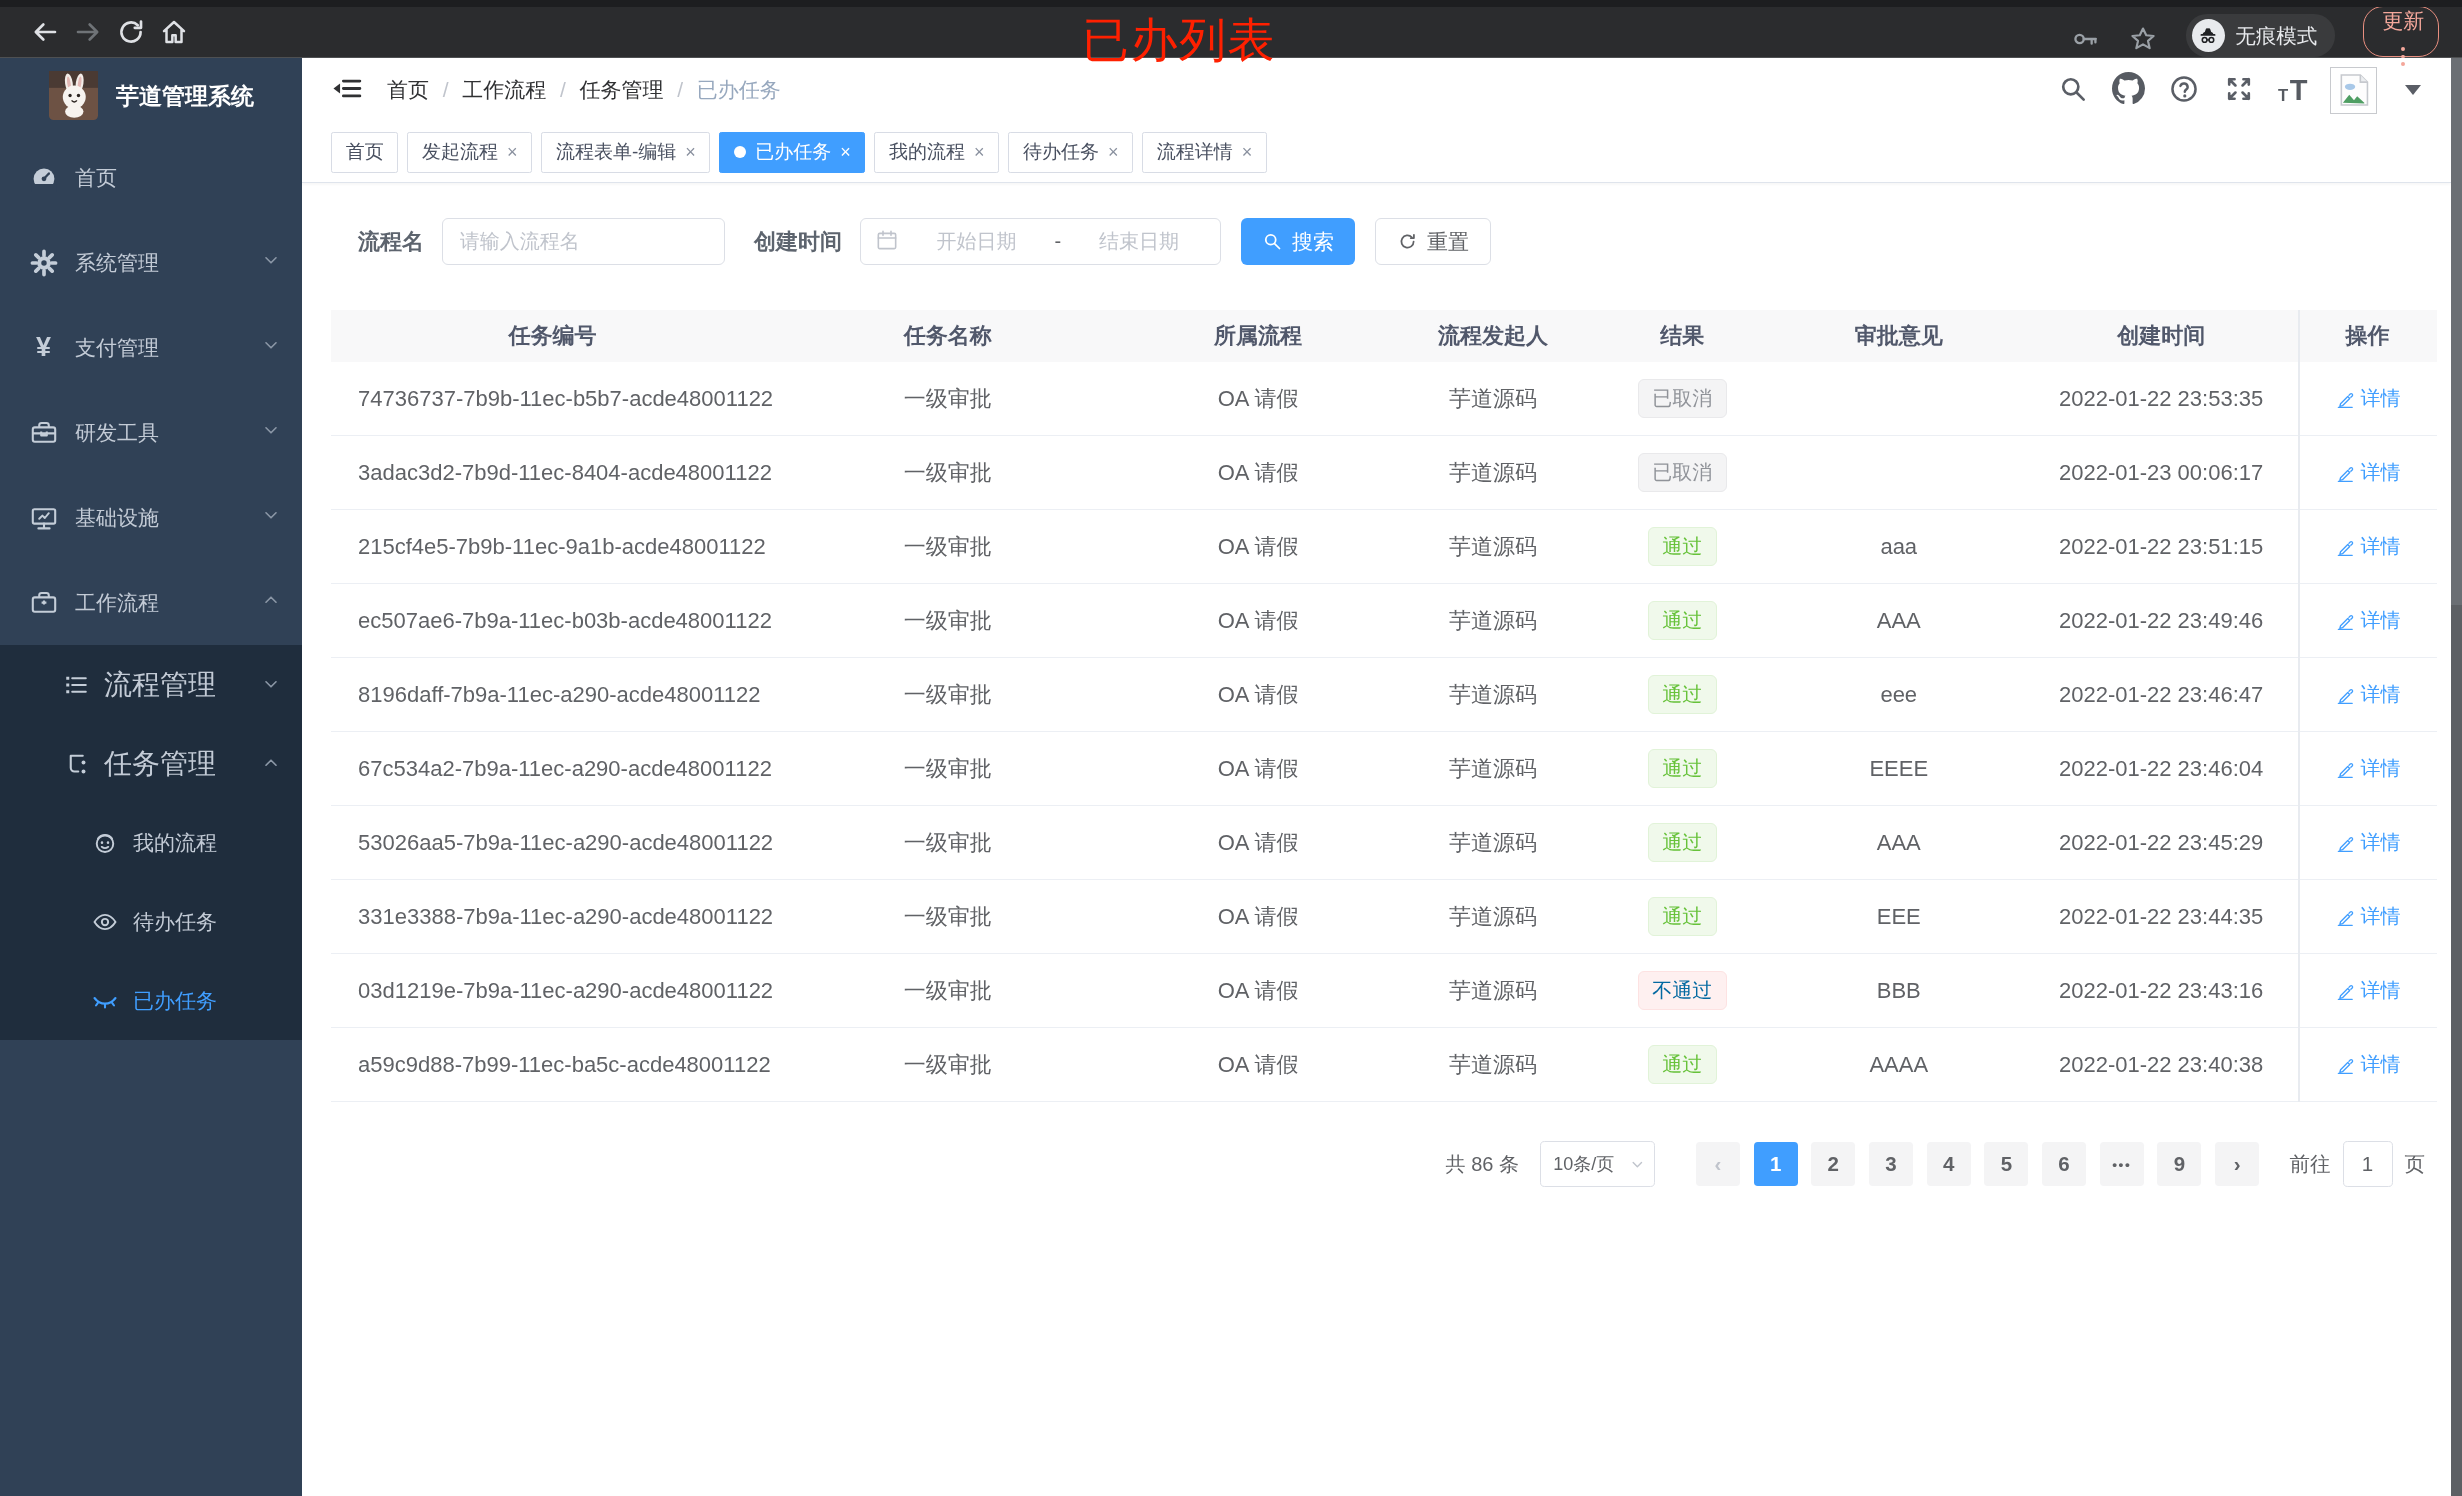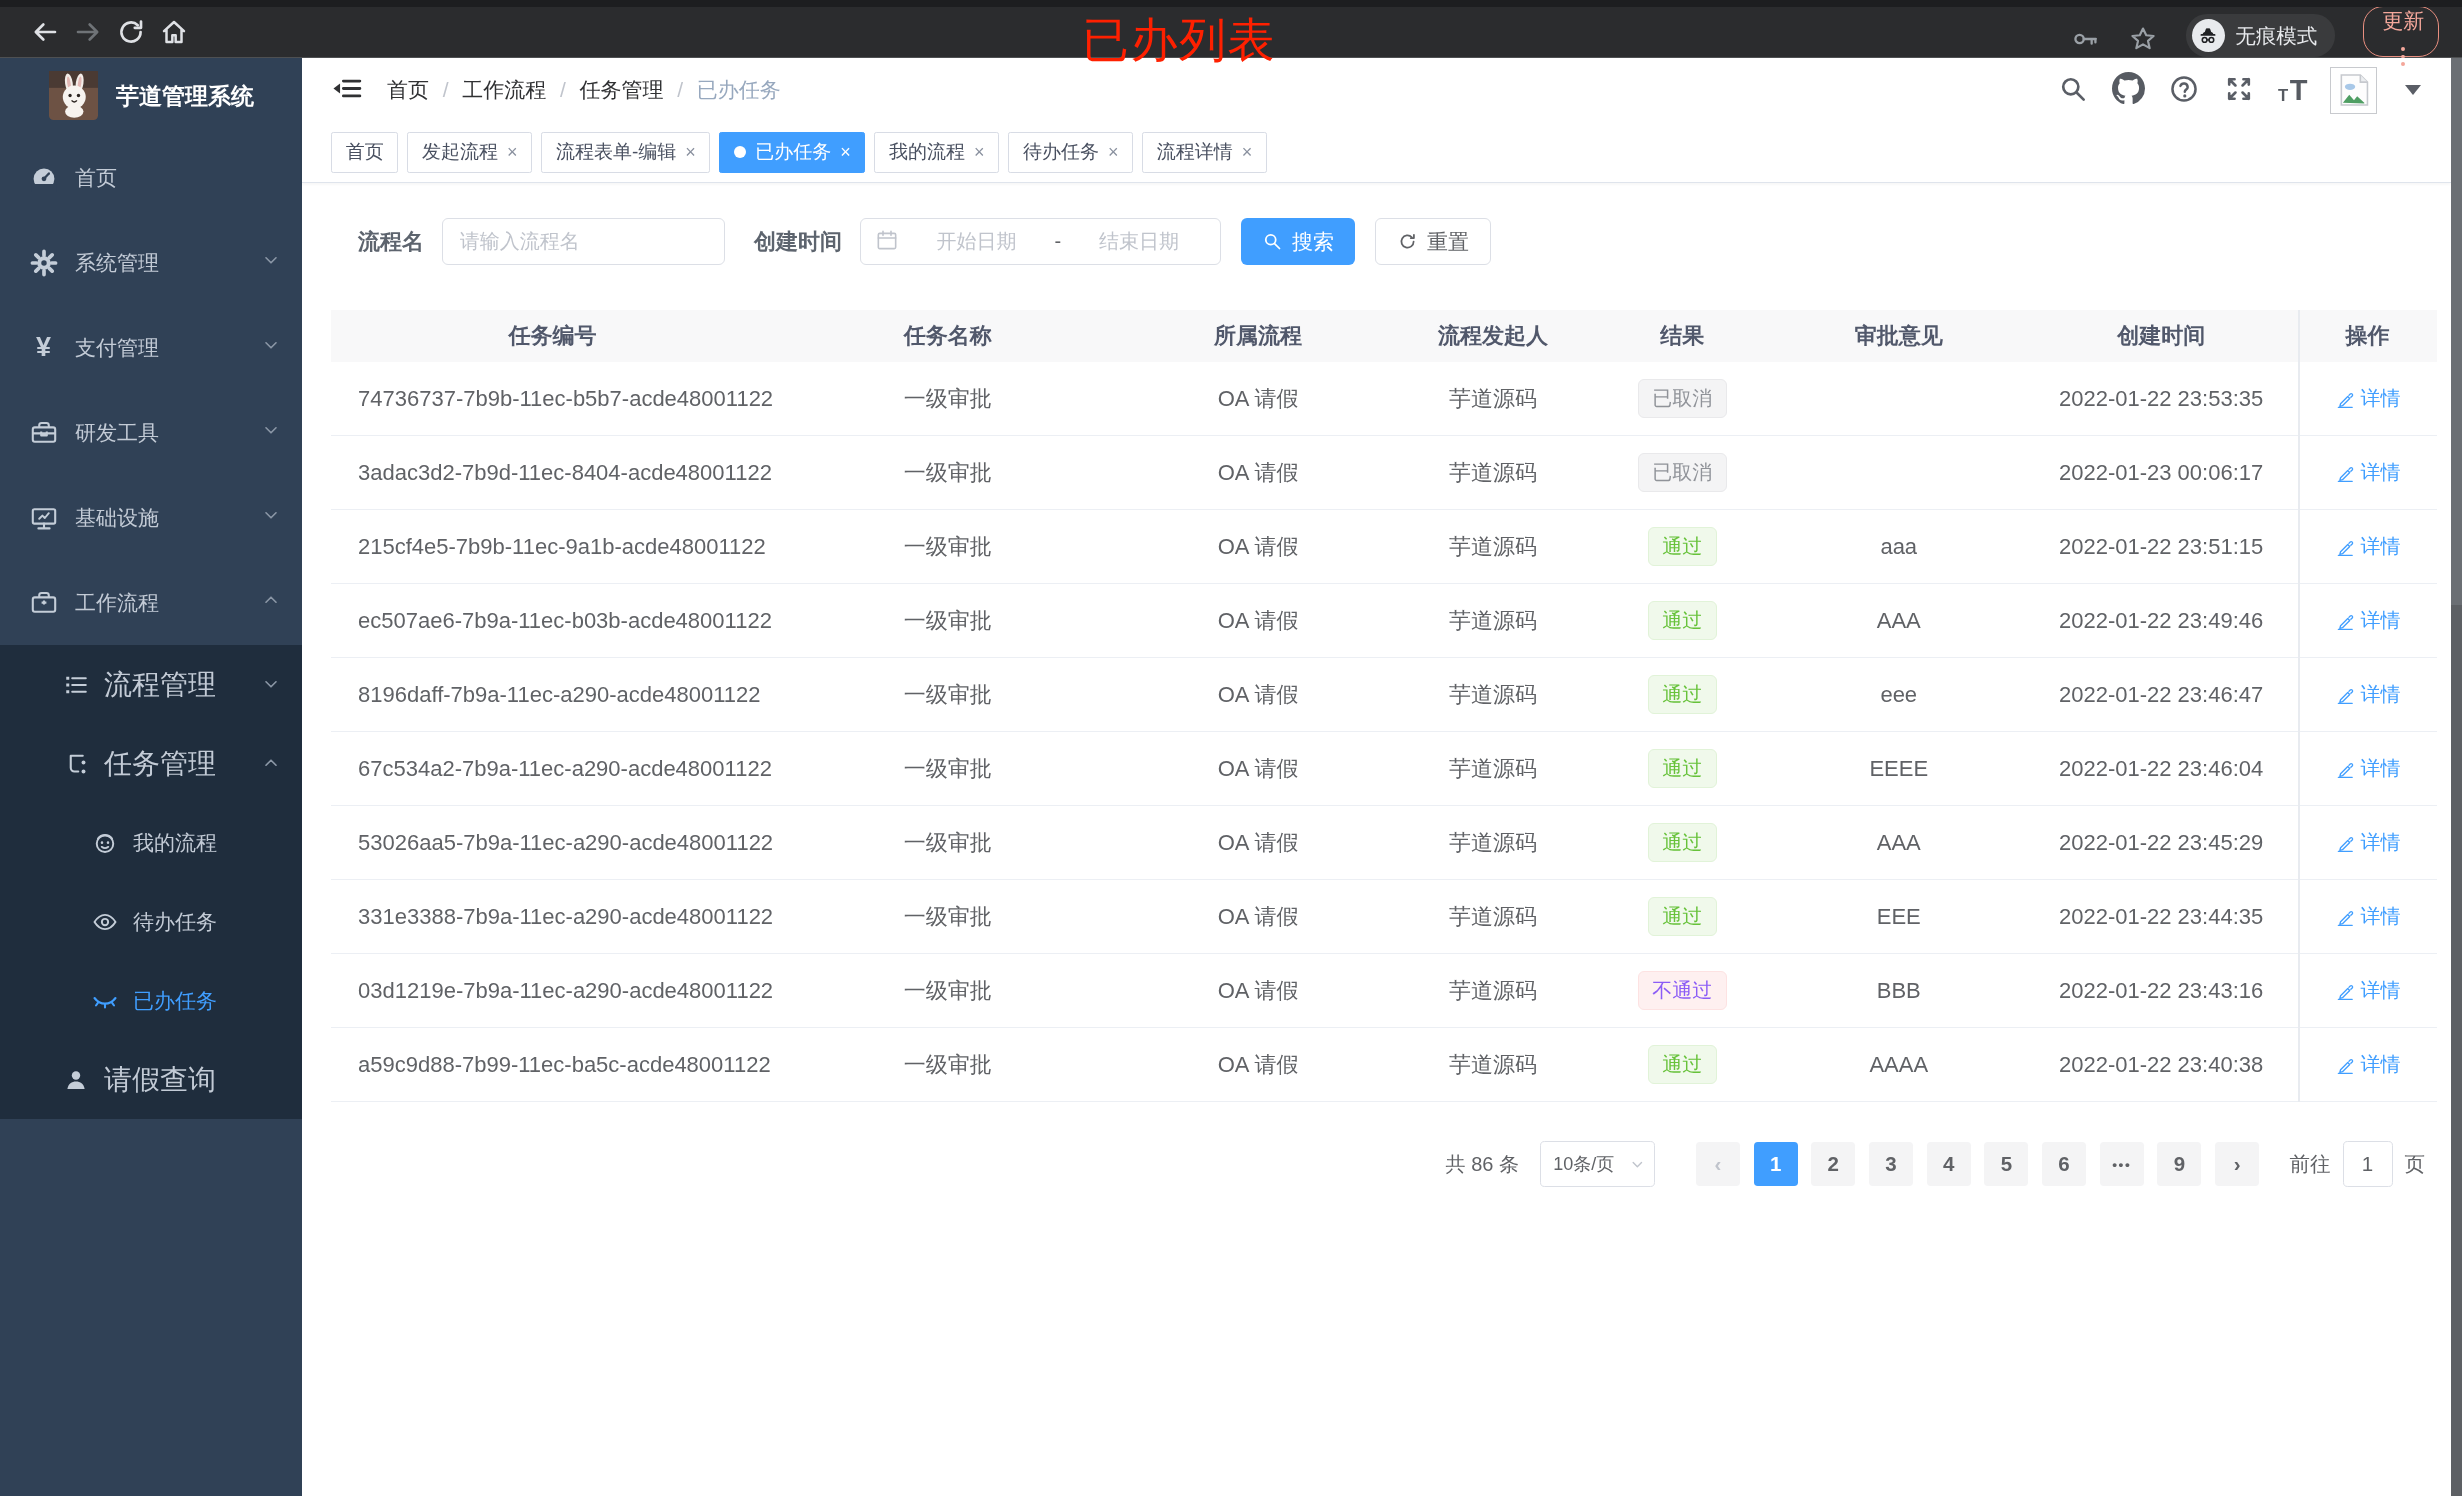--- a/index.html
+++ b/index.html
@@ -105,21 +105,21 @@
   .col3{width:273px;}
   .col4{width:197px;}
   .col5{width:182px;}
   .col6{width:251px;}
   .col7{width:274px;}
   .col8{width:139px;}
   .tr .col1{justify-content:flex-start;padding-left:27px;}
   .tag{height:39px;line-height:36px;padding:0 13.7px;border-radius:6px;font-size:20px;border:1.5px solid;}
   .tag-info{color:#909399;background:#f4f4f5;border-color:#e9e9eb;}
   .tag-success{color:#67c23a;background:#f0f9eb;border-color:#e1f3d8;}
-  .tag-danger{color:#8b5cf6;background:#fef0f0;border-color:#fde2e2;}
+  .tag-danger{color:#0369a1;background:#fef0f0;border-color:#fde2e2;}
   .link{display:flex;align-items:center;gap:6px;color:#409eff;font-size:20px;cursor:pointer;text-decoration:none;}
 
   
   .pager{display:flex;align-items:center;justify-content:flex-end;margin-top:39px;width:2106px;
     padding-right:12px;font-size:20.5px;color:#606266;gap:13.7px;}
   .total{margin-right:7.6px;font-size:20px;}
   .sizesel{width:115px;height:46px;border:1.5px solid #dcdfe6;border-radius:4.6px;display:flex;
     align-items:center;padding:0 9px 0 12px;gap:6px;margin-right:27px;cursor:pointer;}
   .sizesel .st{font-size:18px;color:#606266;flex:1;white-space:nowrap;}
   .pbtn{min-width:44px;height:44px;border-radius:3.8px;background:#f4f4f5;display:flex;align-items:center;
@@ -349,29 +349,20 @@
       <div class="m-child active">
         <span class="mi-ic">
           <svg width="30" height="30" viewBox="0 0 40 40">
               <path d="M6 16c4.2 5.6 9.5 7.5 14 7.5S29.8 21.6 34 16" stroke="#409eff" stroke-width="2.8" fill="none" stroke-linecap="round"></path>
               <path d="M10.5 22.5 8 26M20 24v4.5M29.5 22.5 32 26" stroke="#409eff" stroke-width="2.8" stroke-linecap="round"></path>
             </svg>
         </span>
         <span class="lbl">已办任务</span>
       </div>
 
-      <div class="m-sub">
-        <span class="mi-ic">
-          <svg width="30" height="30" viewBox="0 0 40 40">
-              <circle cx="20" cy="14" r="5.6" fill="#c4cdd8"></circle>
-              <path d="M8.5 32c1.2-7 5.8-10 11.5-10s10.3 3 11.5 10z" fill="#c4cdd8"></path>
-            </svg>
-        </span>
-        <span class="lbl">请假查询</span>
-      </div>
     </div>
   </div>
 
   <div class="main">
 
     <div class="appbar">
       <span>
         <svg width="33" height="33" viewBox="0 0 40 40">
             <path d="M15 11h20M15 20h20M15 29h20" stroke="#303133" stroke-width="3.4" stroke-linecap="round"></path>
             <path d="M11 14v12l-8-6z" fill="#303133"></path>

